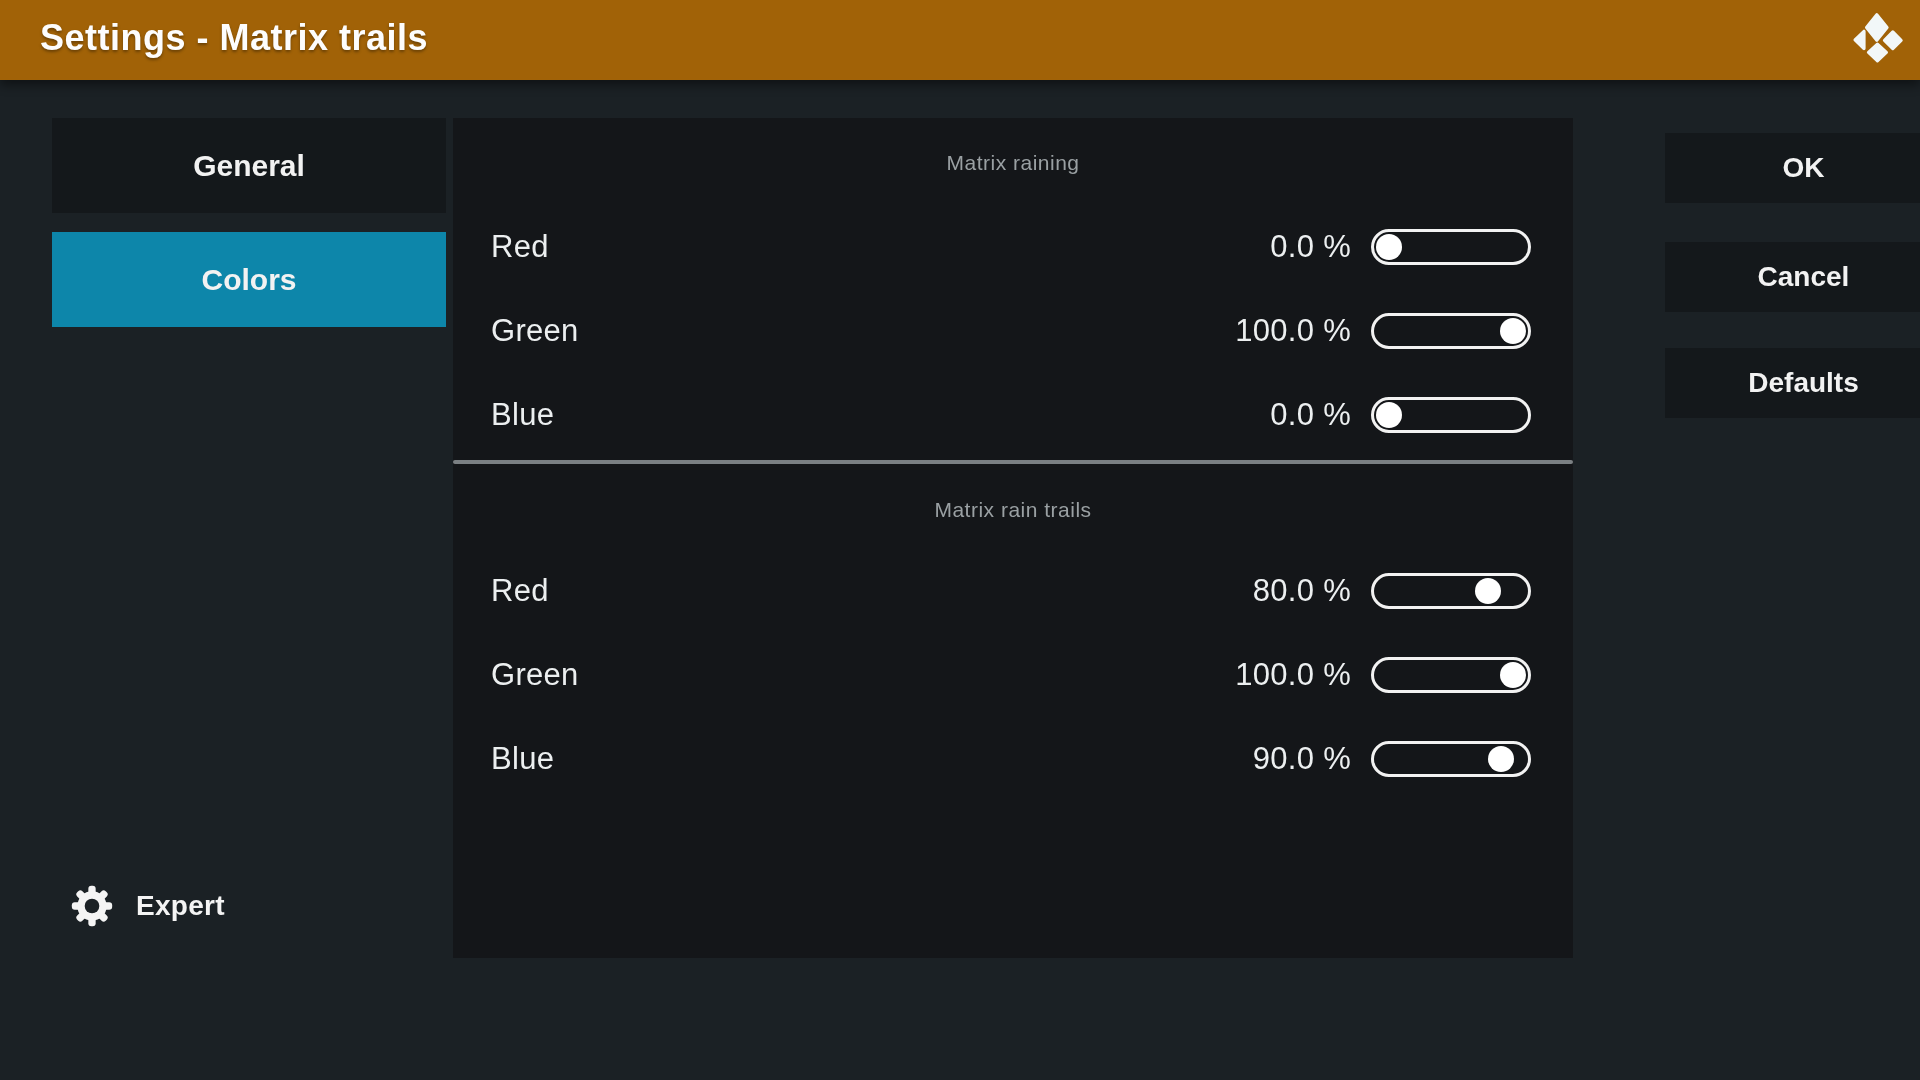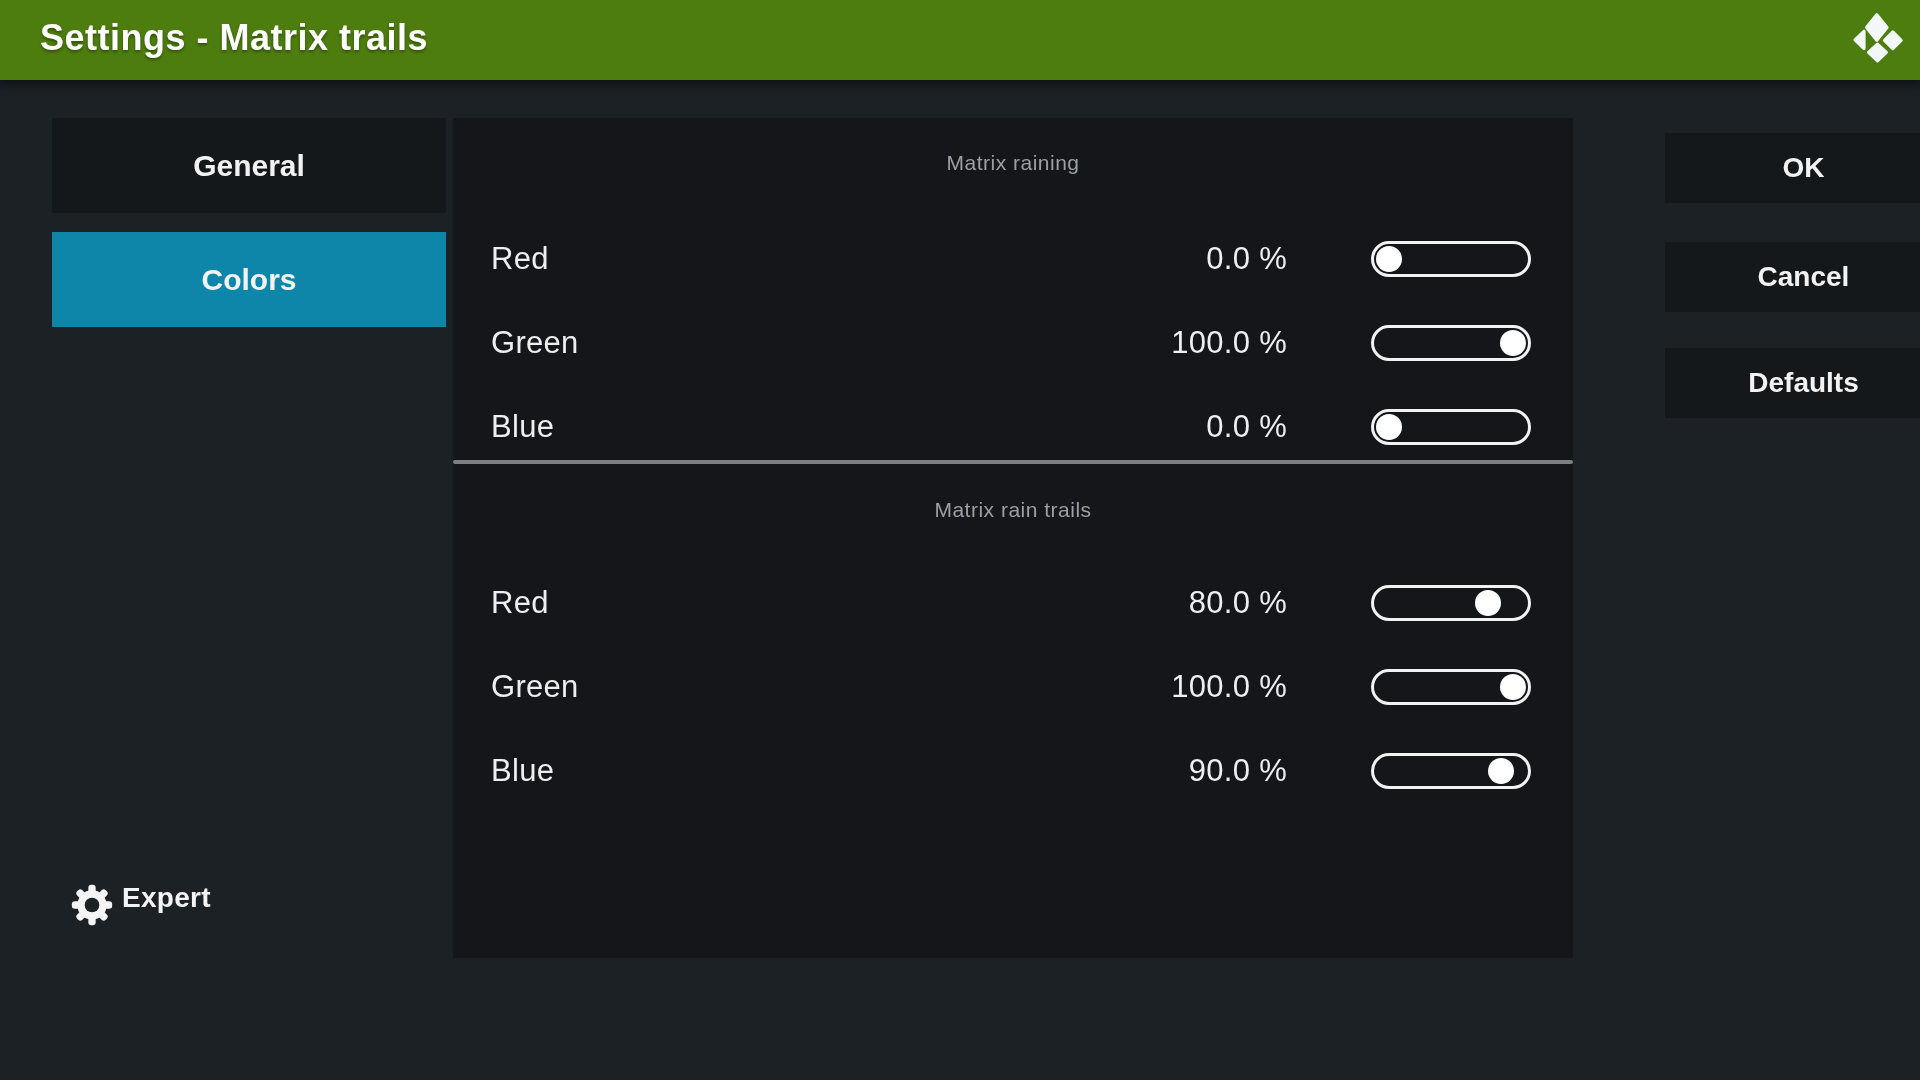--- a/index.html
+++ b/index.html
@@ -6,21 +6,21 @@
   *{box-sizing:border-box;}
   #screen{
     position:relative;width:1920px;height:1080px;overflow:hidden;
     background:#1b2125;
     font-family:"Liberation Sans","DejaVu Sans",sans-serif;
     color:#ffffff;
   }
   
   .header{
     position:absolute;left:0;top:0;width:1920px;height:80px;
-    background:#4d7c0f;
+    background:#a16207;
     box-shadow:0 5px 10px rgba(0,0,0,0.45);
   }
   .header-title{
     position:absolute;left:40px;top:0;height:76px;
     display:flex;align-items:center;
     font-size:36px;font-weight:bold;color:#fdfdfd;
     text-shadow:0 2px 3px rgba(0,0,0,0.35);
     letter-spacing:0.5px;
   }
   .kodi-logo{position:absolute;left:1848px;top:10px;width:64px;height:58px;}
@@ -44,31 +44,31 @@
     font-size:21px;color:#9aa0a3;letter-spacing:0.5px;
   }
   .section-title.s1{top:25px;}
   .section-title.s2{top:372px;}
   .divider{
     position:absolute;left:0;top:342px;width:100%;height:4px;
     background:#7b8083;border-radius:2px;
   }
   .setting-row{
     position:absolute;left:0;width:100%;height:48px;
-    display:flex;align-items:flex-end;
-    padding-left:38px;padding-right:42px;gap:44px;
+    display:flex;align-items:flex-start;
+    padding-left:38px;padding-right:42px;
   }
   .row-1{top:111px;} .row-2{top:195px;} .row-3{top:279px;}
   .row-4{top:455px;} .row-5{top:539px;} .row-6{top:623px;}
   .setting-label{
     flex:1;font-size:31px;color:#eceff0;letter-spacing:0.3px;
   }
   .setting-value{
     font-size:31px;color:#eceff0;text-align:right;
-    margin-right:40px;min-width:170px;letter-spacing:0.3px;
+    margin-right:20px;min-width:170px;letter-spacing:0.3px;
   }
   
   .slider{
     position:relative;width:160px;height:36px;
     border:3px solid #f2f2f2;border-radius:18px;
     background:transparent;cursor:pointer;flex:0 0 auto;
   }
   .slider .knob{
     position:absolute;top:50%;transform:translateY(-50%);
     width:26px;height:26px;border-radius:50%;background:#ffffff;
@@ -78,21 +78,21 @@
   .action-btn{
     position:absolute;left:1665px;width:277px;height:70px;
     background:#14181b;
     display:flex;align-items:center;justify-content:center;
     font-size:28px;font-weight:bold;color:#f2f2f2;cursor:pointer;
   }
   .action-ok{top:133px;} .action-cancel{top:242px;} .action-defaults{top:348px;}
   
   .level{
     position:absolute;left:70px;top:882px;height:48px;
-    display:flex;gap:8px;cursor:pointer;
+    display:flex;align-items:center;gap:22px;cursor:pointer;
   }
   .level-label{font-size:28px;font-weight:bold;color:#f4f4f4;letter-spacing:0.3px;}
 </style>
 </head>
 <body>
 
 <div id="screen">
 
   <div class="header">
     <div class="header-title">Settings - Matrix trails</div>

